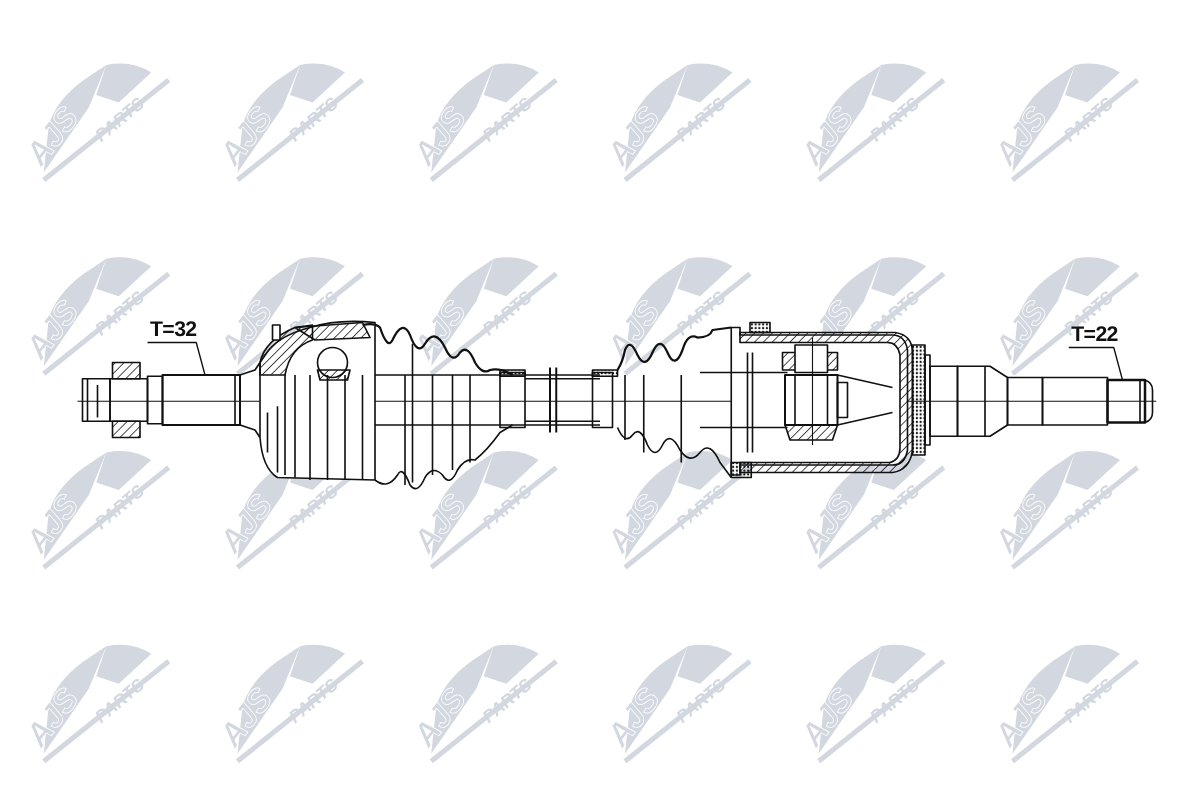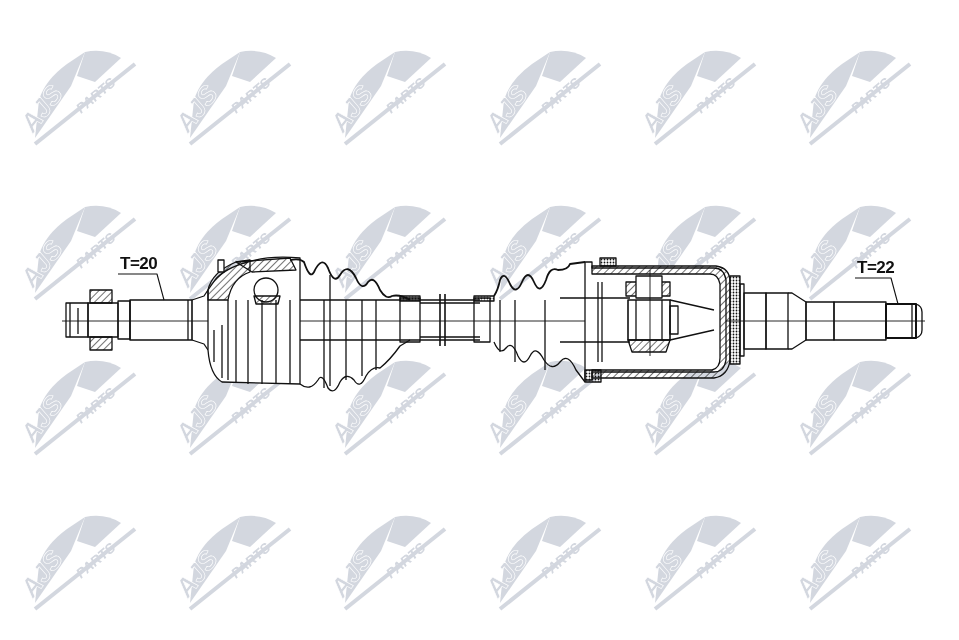--- a/index.html
+++ b/index.html
@@ -387,15 +387,15 @@
         <rect x="834" y="302" width="52" height="38"></rect>
         <rect x="886" y="304" width="30" height="34" stroke-width="2"></rect>
         <line x1="912" y1="304" x2="912" y2="338"></line>
         <path d="M916 304 Q922 306 922 312 L922 330 Q922 336 916 338"></path>
 
         <polyline points="855,278 891,278 898,304" stroke-width="1.1"></polyline>
       </g>
     </g>
   </svg>
 
-  <div class="label" style="left:120px;top:254px;">T=20</div>
+  <div class="label" style="left:120px;top:254px;">T=32</div>
   <div class="label" style="left:857px;top:258px;text-align:center;">T=22</div>
 </div>
 
 </body></html>

